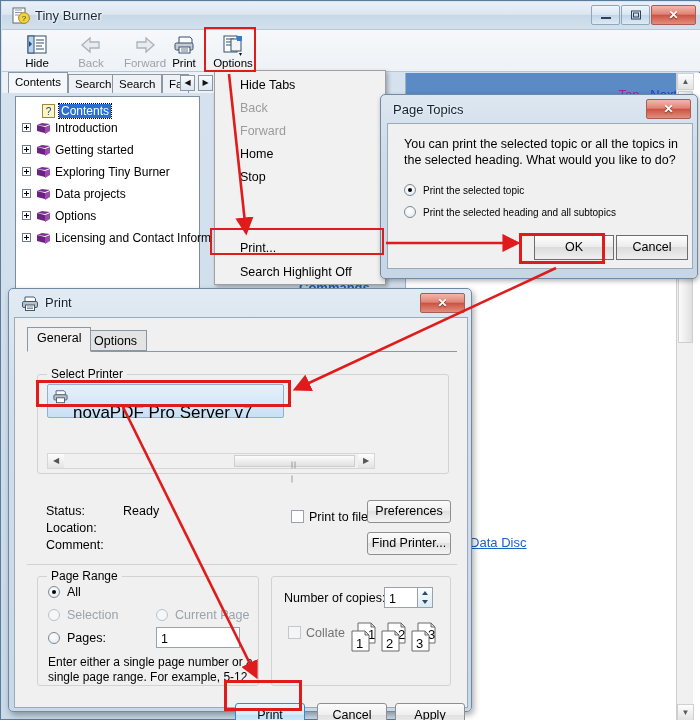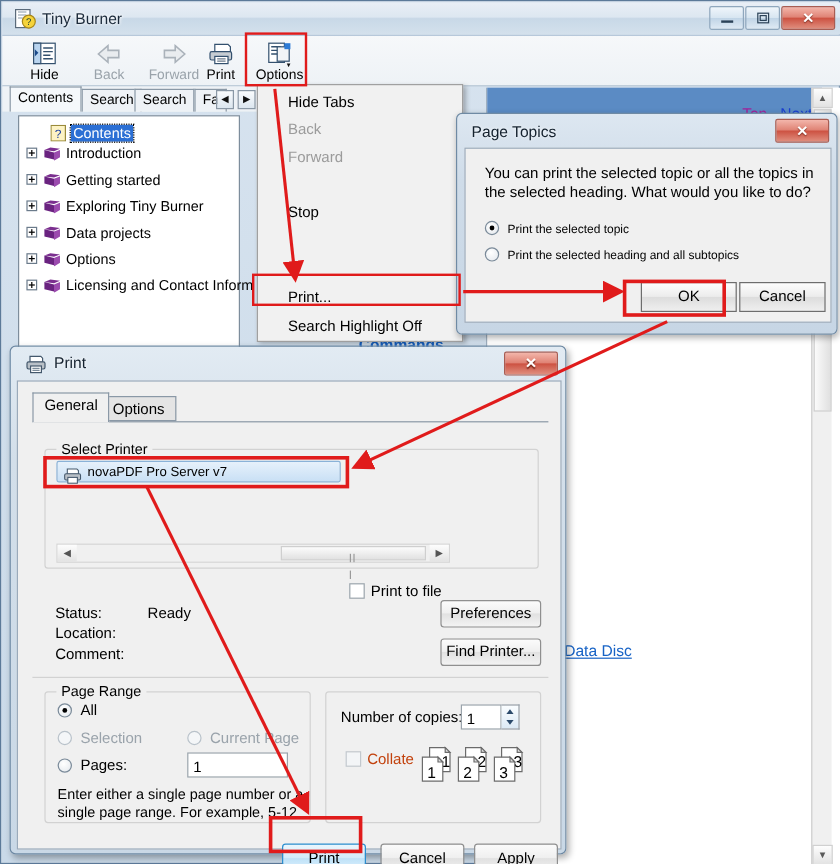--- a/index.html
+++ b/index.html
@@ -225,24 +225,24 @@
   .tabline{ position:absolute; left:12px; top:33px; width:430px; height:1px;
     background:#8a98a6; }
   .grp{
     position:absolute; border:1px solid #d2d2d2; border-radius:3px; background:transparent;
   }
   .grp-label{
     position:absolute; top:-8px; left:9px; background:#f0f0f0; padding:0 4px;
     font-size:12px; color:#000;
   }
   .printer-item{
-    position:absolute; left:9px; top:9px; width:237px; height:18px;
+    position:absolute; left:9px; top:9px; width:237px; height:34px;
     background:linear-gradient(to bottom,#e6f1fb,#c9e0f5);
     border:1px solid #8ab2d8; border-radius:2px;
-    font-size:11px; padding:3px 0 0 25px;
+    font-size:17px; padding:18px 0 0 25px;
   }
   #printer-highlight{
     position:absolute; left:36px; top:380px; width:255px; height:27px;
     border:3px solid #e01b1b; pointer-events:none;
   }
   .hscroll{
     position:absolute; left:9px; width:328px; height:16px;
     background:#f0f0f0; border:1px solid #d6d6d6;
   }
   .hsb-arrow{ position:absolute; top:0; width:16px; height:14px;
@@ -466,20 +466,21 @@
         </div>
       <div class="vsb-arrow" style="top:631px"><span>▼</span></div>
     </div>
   </div>
 </div>
 
 <div id="options-menu">
   <div class="mi" style="top:3px"><span>Hide Tabs</span></div>
   <div class="mi dis" style="top:26px"><span>Back</span></div>
   <div class="mi dis" style="top:49px"><span>Forward</span></div>
+  <div class="mi" style="top:72px"><span>Home</span></div>
   <div class="mi" style="top:95px"><span>Stop</span></div>
   <div class="mi" style="top:166px"><span>Print...</span></div>
   <div class="mi" style="top:190px"><span>Search Highlight Off</span></div>
 </div>
 
 <div id="print-topics">
   <div id="pt-title">Page Topics</div>
   <div id="pt-close">
       <span class="g">✕</span>
     </div>
@@ -534,21 +535,21 @@
       </div>
     </div>
 
     <div class="fld-lab" style="left:31px; top:186px">Status:</div>
     <div class="fld-lab" style="left:108px; top:186px">Ready</div>
     <div class="fld-lab" style="left:31px; top:203px">Location:</div>
     <div class="fld-lab" style="left:108px; top:203px"></div>
     <div class="fld-lab" style="left:31px; top:220px">Comment:</div>
     <div class="fld-lab" style="left:108px; top:220px"></div>
 
-    <div class="fld-lab" style="left:276px; top:168px">
+    <div class="fld-lab" style="left:276px; top:192px">
       <span class="chk"></span><span>Print to file</span>
     </div>
     <div class="btn2" style="left:352px; top:182px; width:84px"><span>Preferences</span></div>
     <div class="btn2" style="left:352px; top:214px; width:84px"><span>Find Printer...</span></div>
 
     <div class="sep" style="top:246px"></div>
 
     <div class="grp" style="left:22px; top:258px; width:222px; height:110px">
       <span class="grp-label">Page Range</span>
       <div class="fld-lab" style="left:10px; top:8px">
@@ -568,21 +569,21 @@
     </div>
 
     <div class="grp" style="left:256px; top:258px; width:180px; height:110px">
       <div class="fld-lab" style="left:12px; top:14px">Number of copies:</div>
       <input class="txtin" style="left: 112px; top: 10px; width: 34px; height: 21px;" value="1">
       <div class="spin" style="left:146px; top:10px; height:21px">
         <div class="up"></div>
         <div class="dn"></div>
       </div>
 
-      <div class="fld-lab" style="left:16px; top:49px; color:#c2410c">
+      <div class="fld-lab" style="left:16px; top:49px; color:#737373">
         <span class="chk dim"></span><span>Collate</span>
       </div>
 
       <div style="position:absolute; left:78px; top:42px; width:96px; height:44px">
         <svg viewBox="0 0 96 44" style="width:96px;height:44px">
           <g font-family="Liberation Sans" font-size="13" fill="#000">
             <path d="M8 4h13l4 4v16H8z" fill="#fff" stroke="#6b6b6b"></path>
               <path d="M21 4l4 4h-4z" fill="#ddd" stroke="#6b6b6b"></path>
             <text x="18" y="20">1</text>
             <path d="M2 12h13l4 4v16H2z" fill="#fff" stroke="#6b6b6b"></path>

